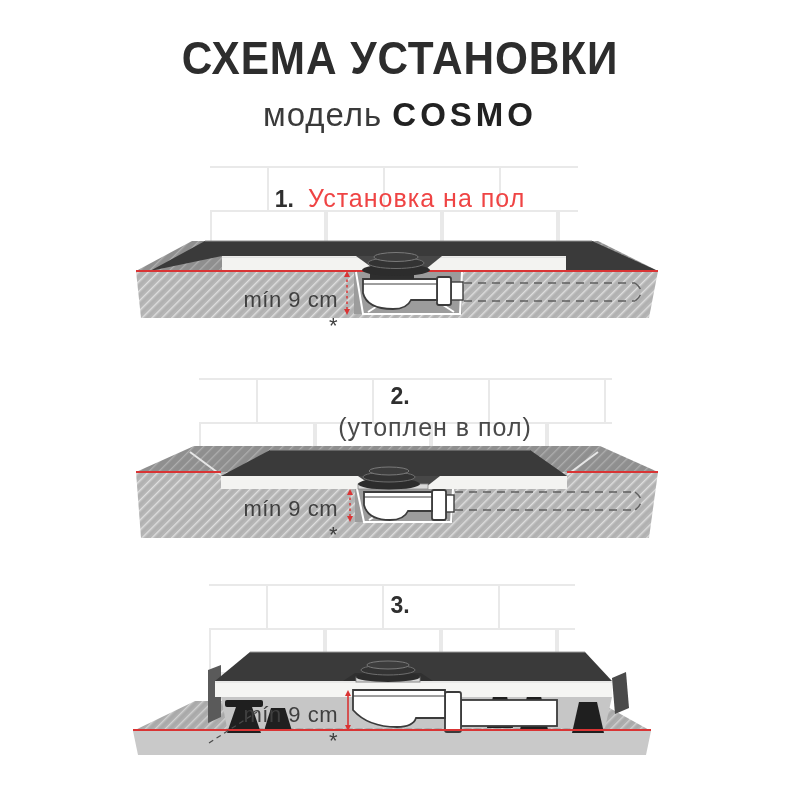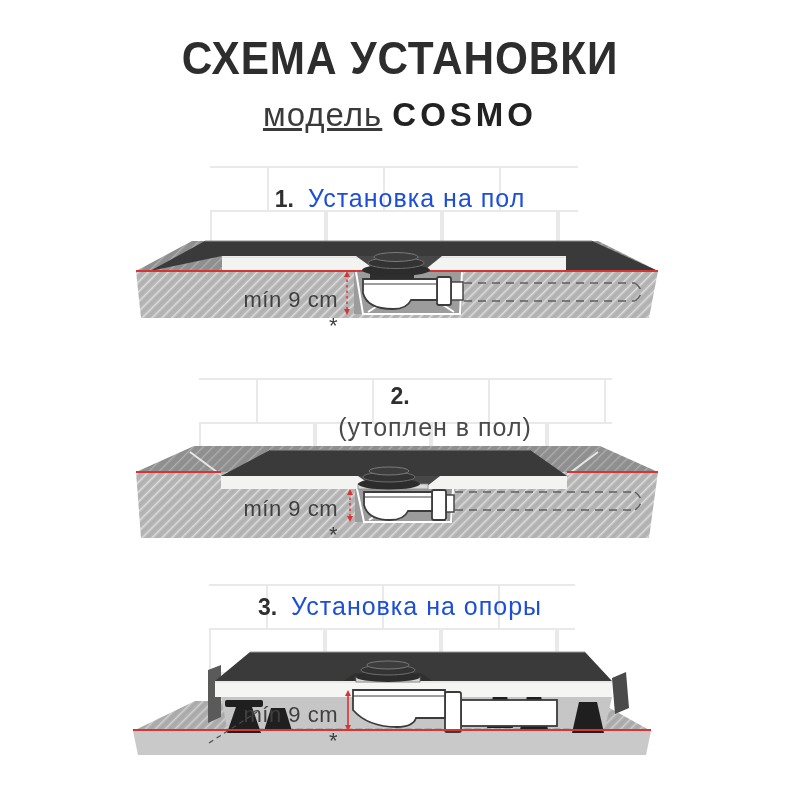--- a/index.html
+++ b/index.html
@@ -2,28 +2,28 @@
 <html><head>
 <meta charset="utf-8">
 <style>
   html,body{margin:0;padding:0;background:#ffffff;}
   .page{position:relative;width:800px;height:800px;background:#ffffff;overflow:hidden;
         font-family:"Liberation Sans", sans-serif;}
   .title{position:absolute;top:31px;left:0;width:800px;text-align:center;
          font-size:46px;font-weight:800;letter-spacing:1px;color:#2d2d2d;
          transform:scaleX(.92);}
   .subtitle{position:absolute;top:96px;left:0;width:800px;text-align:center;color:#2d2d2d;}
-  .model-label{font-size:33px;font-weight:300;letter-spacing:1px;color:#3a3a3a;text-decoration:underline;}
+  .model-label{font-size:33px;font-weight:300;letter-spacing:1px;color:#3a3a3a;}
   .model-name{font-size:33px;font-weight:800;letter-spacing:4px;margin-left:10px;color:#222;}
   .tiles{position:absolute;}
   .tiles svg{display:block;}
   .heading{position:absolute;left:0;width:800px;display:flex;justify-content:center;
            align-items:baseline;gap:14px;}
   .heading .num{font-size:23px;font-weight:600;color:#2f2f2f;}
-  .heading .htext{font-size:25px;font-weight:300;letter-spacing:1px;color:#1d4ed8;}
+  .heading .htext{font-size:25px;font-weight:300;letter-spacing:1px;color:#ef4444;}
   .heading2b{position:absolute;left:0;width:800px;text-align:center;
              font-size:25px;font-weight:300;letter-spacing:1px;color:#4a4a4a;padding-left:35px;}
   .h1pos{top:184px;}
   .h2pos{top:383px;}
   .h2bpos{top:413px;}
   .h3pos{top:592px;}
   .diag{position:absolute;}
   .d1{left:130px;top:230px;}
   .d2{left:130px;top:440px;}
   .d3{left:105px;top:620px;}
@@ -200,21 +200,20 @@
           <path d="M0,1 H116 M0,45 H116 M0,89 H116" stroke="#e9e9e9" stroke-width="2" fill="none"></path>
           <path d="M58,0 V45 M1,45 V90 M115,45 V90" stroke="#e9e9e9" stroke-width="2" fill="none"></path>
         </pattern>
       </defs>
       <rect width="366" height="118" fill="url(#br3)"></rect>
     </svg>
   </div>
 
   <div class="heading h3pos">
     <span class="num">3.</span>
-    <span class="htext">Установка на опоры</span>
   </div>
 
   <svg class="diag d3" width="590" height="145" viewBox="0 0 590 145">
     <defs>
       <pattern id="h3a" width="7" height="7" patternUnits="userSpaceOnUse" patternTransform="rotate(45)">
         <rect width="7" height="7" fill="#aeaeae"></rect>
         <line x1="0.7" y1="0" x2="0.7" y2="7" stroke="rgba(255,255,255,0.45)" stroke-width="1.3"></line>
         <line x1="4" y1="0" x2="4" y2="7" stroke="rgba(0,0,0,0.05)" stroke-width="1"></line>
       </pattern>
     </defs>

